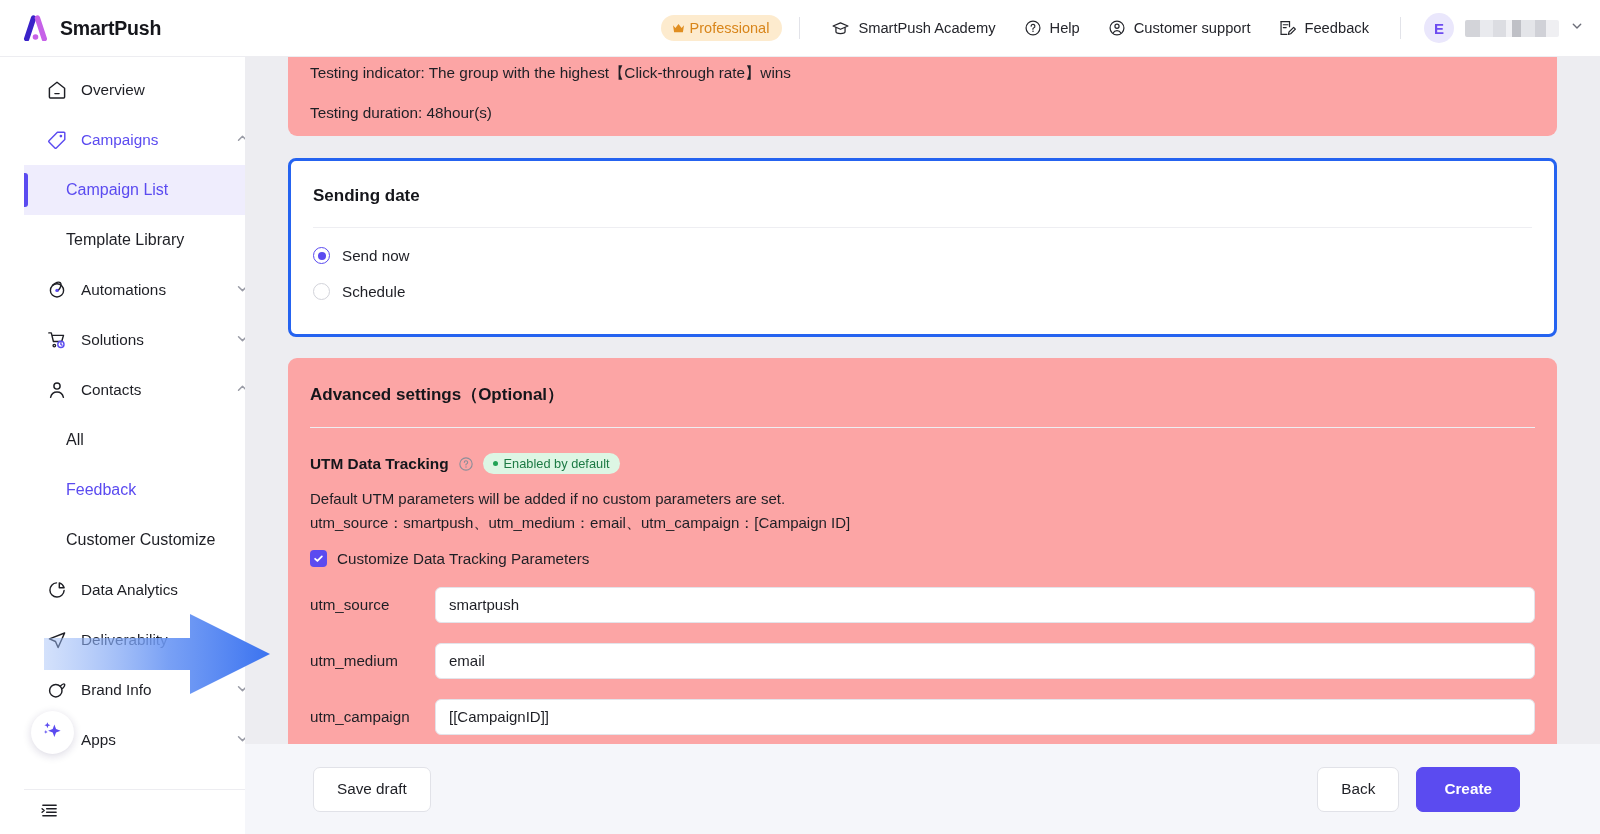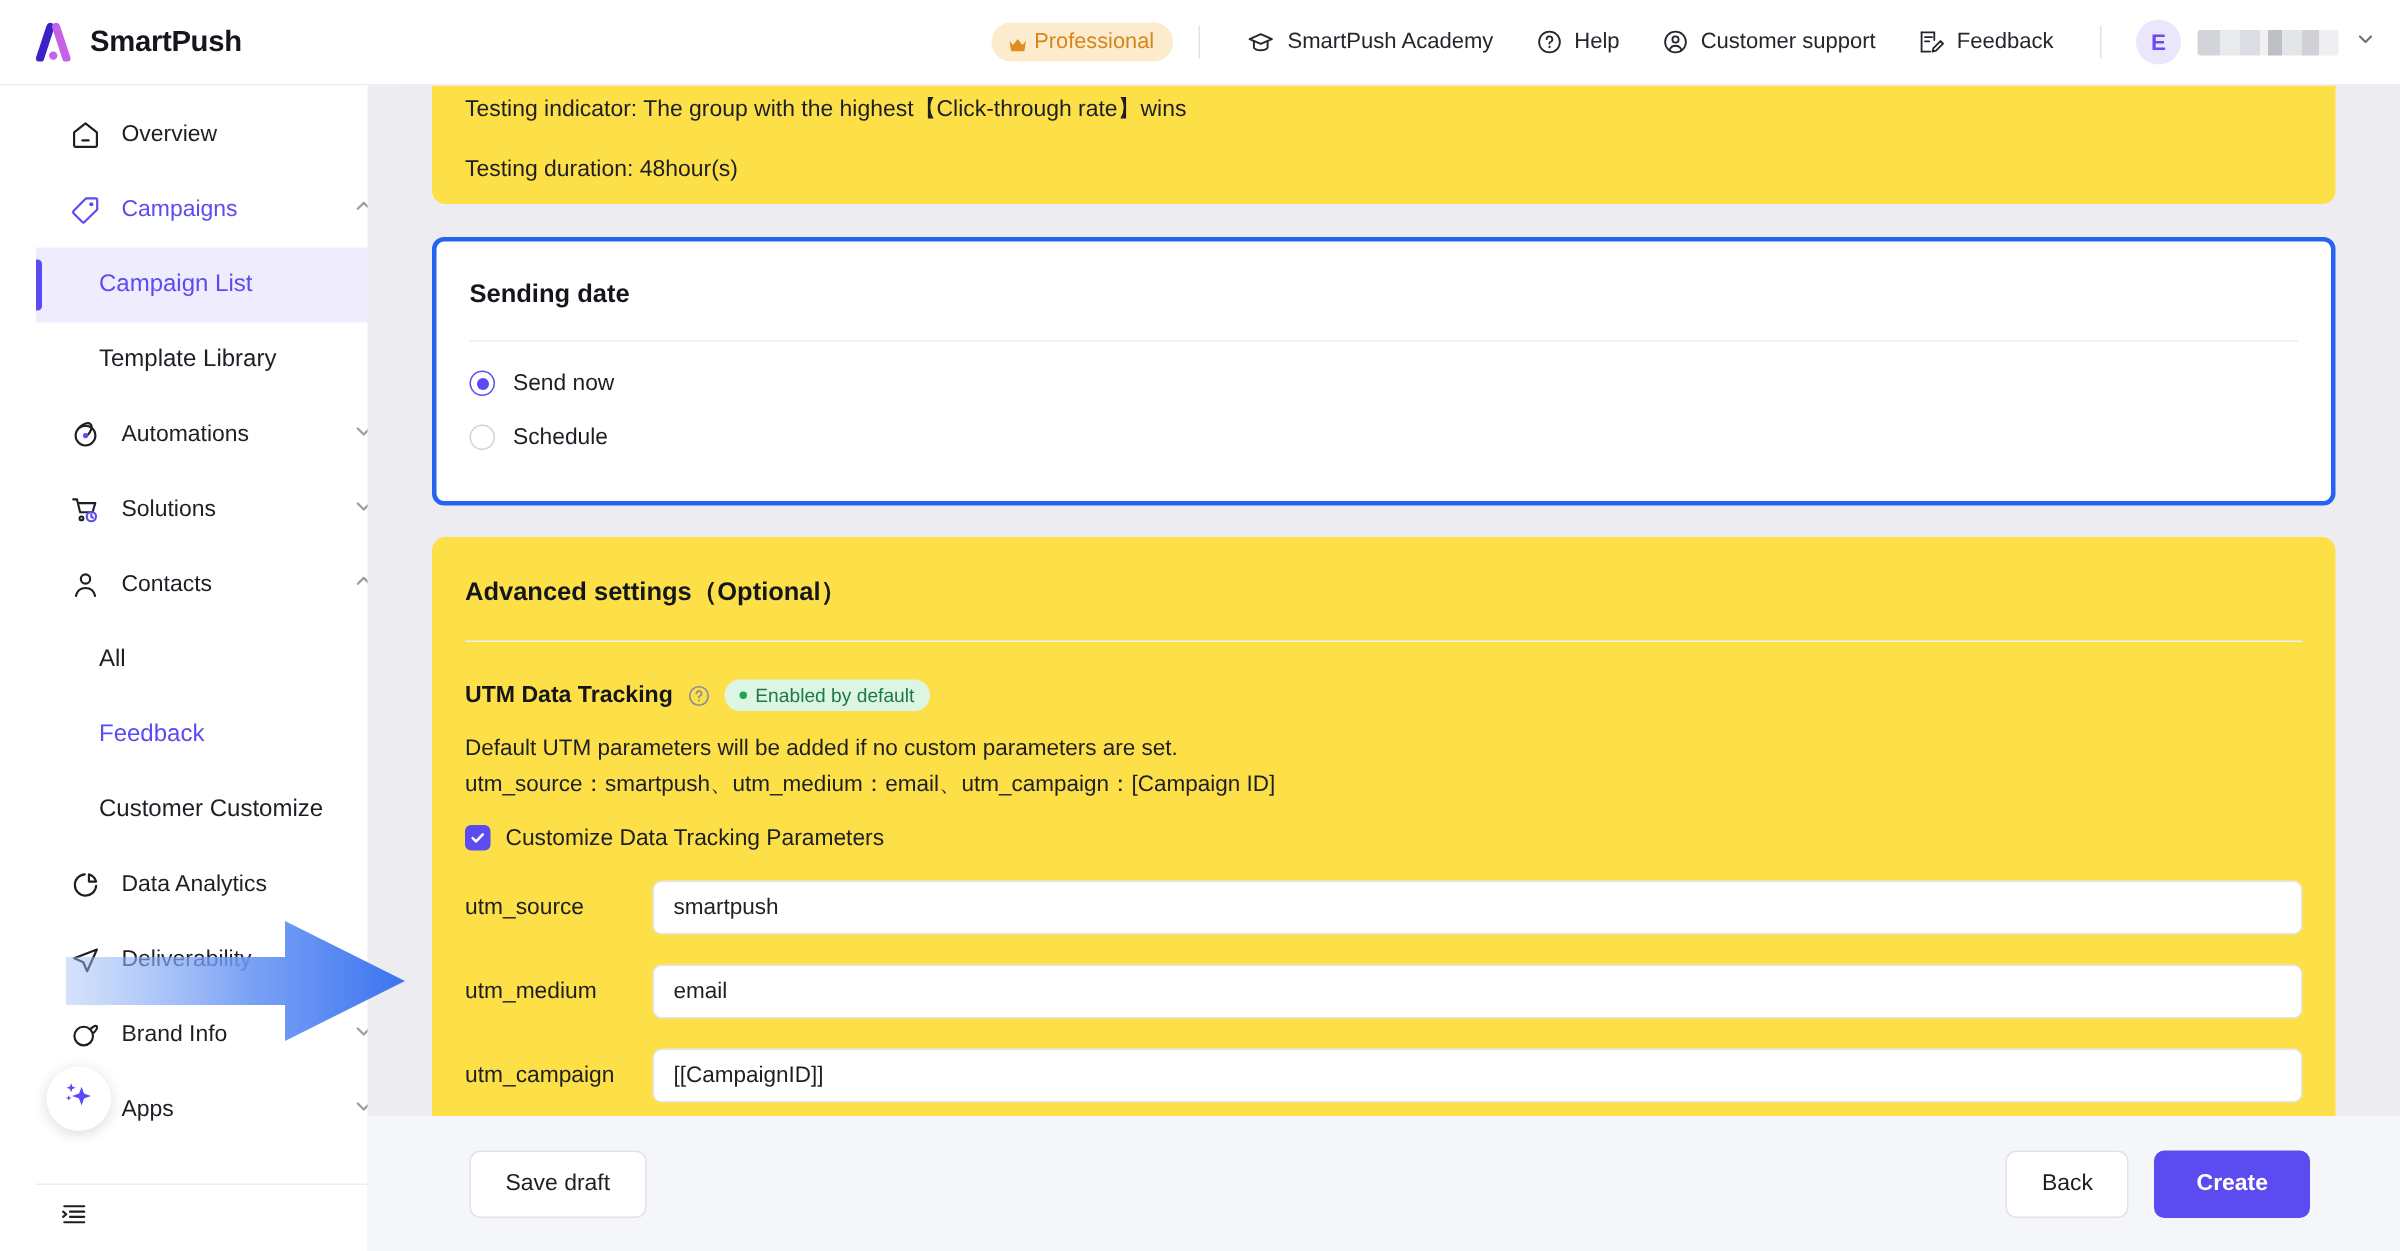--- a/index.html
+++ b/index.html
@@ -19,21 +19,21 @@
   }
   .brand { display: flex; align-items: center; gap: 11px; padding-left: 22px; }
   .brand-logo { width: 27px; height: 26px; display: block; }
   .brand-name { font-size: 19.5px; font-weight: 700; color: #15161B; letter-spacing: -0.2px; }
 
   .topbar-right {
     margin-left: auto; display: flex; align-items: center;
     gap: 0; padding-right: 16px; height: 100%;
   }
   .plan-badge {
-    display: flex; align-items: flex-end; gap: 5px;
+    display: flex; align-items: center; gap: 5px;
     background: #FDEBCE; color: #D8851A;
     border-radius: 14px; padding: 5px 13px 5px 11px;
     font-size: 14.5px; white-space: nowrap;
   }
   .crown-icon { display:block; }
   .vdiv { width: 1px; height: 22px; background: #E2E3E9; margin: 0 17px; }
   .top-link {
     display: flex; align-items: center; gap: 8px;
     font-size: 14.7px; color: #25262C; white-space: nowrap;
     padding: 0 14px; cursor: pointer; height: 100%;
@@ -101,21 +101,21 @@
     display: flex; align-items: center; justify-content: center; cursor: pointer;
     z-index: 25;
   }
 
   
   .main {
     position: absolute; top: 57px; left: 245px;
     width: 1355px; height: 777px; background: #EDEDF1; overflow: hidden;
   }
   .card {
-    background: #fde047; border-radius: 9px; margin: 0 43px 0 43px;
+    background: #fca5a5; border-radius: 9px; margin: 0 43px 0 43px;
   }
   .card-top { height: 79px; padding: 0 22px; border-radius: 0 0 9px 9px; }
   .summary-line { font-size: 15.3px; color: #1E1F25; line-height: 1.05; }
   .summary-line:first-child { padding-top: 8px; }
   .summary-line + .summary-line { padding-top: 24px; }
 
   .card-adv { margin-top: 21px; padding: 0 22px 30px 22px; }
   .card-title {
     font-size: 17px; font-weight: 700; color: #15161B;
     padding: 25px 0 21px 0;
@@ -166,21 +166,21 @@
   .footer {
     position: absolute; left: 245px; bottom: 0; width: 1355px; height: 90px;
     background: #F5F6FA; display: flex; align-items: center;
   }
   .btn {
     font-family: "Liberation Sans", sans-serif; font-size: 15.3px;
     border-radius: 7px; cursor: pointer; border: 1px solid #E1E2E8;
     background: #fff; color: #1E1F25; height: 45px; padding: 0 23px;
   }
   .btn-save { margin-left: 68px; }
-  .btn-group { margin-left: auto; margin-right: 60px; display: flex; gap: 17px; align-items: center; }
+  .btn-group { margin-left: auto; margin-right: 80px; display: flex; gap: 17px; align-items: center; }
   .btn-primary { background: #5B4BF0; color: #fff; border-color: #5B4BF0; font-weight: 600; padding: 0 27px; }
 
   
   .arrow-overlay { position: absolute; left: 42px; top: 608px; z-index: 30; pointer-events: none; }
 </style>
 </head>
 <body>
 
 <div class="app">
 

